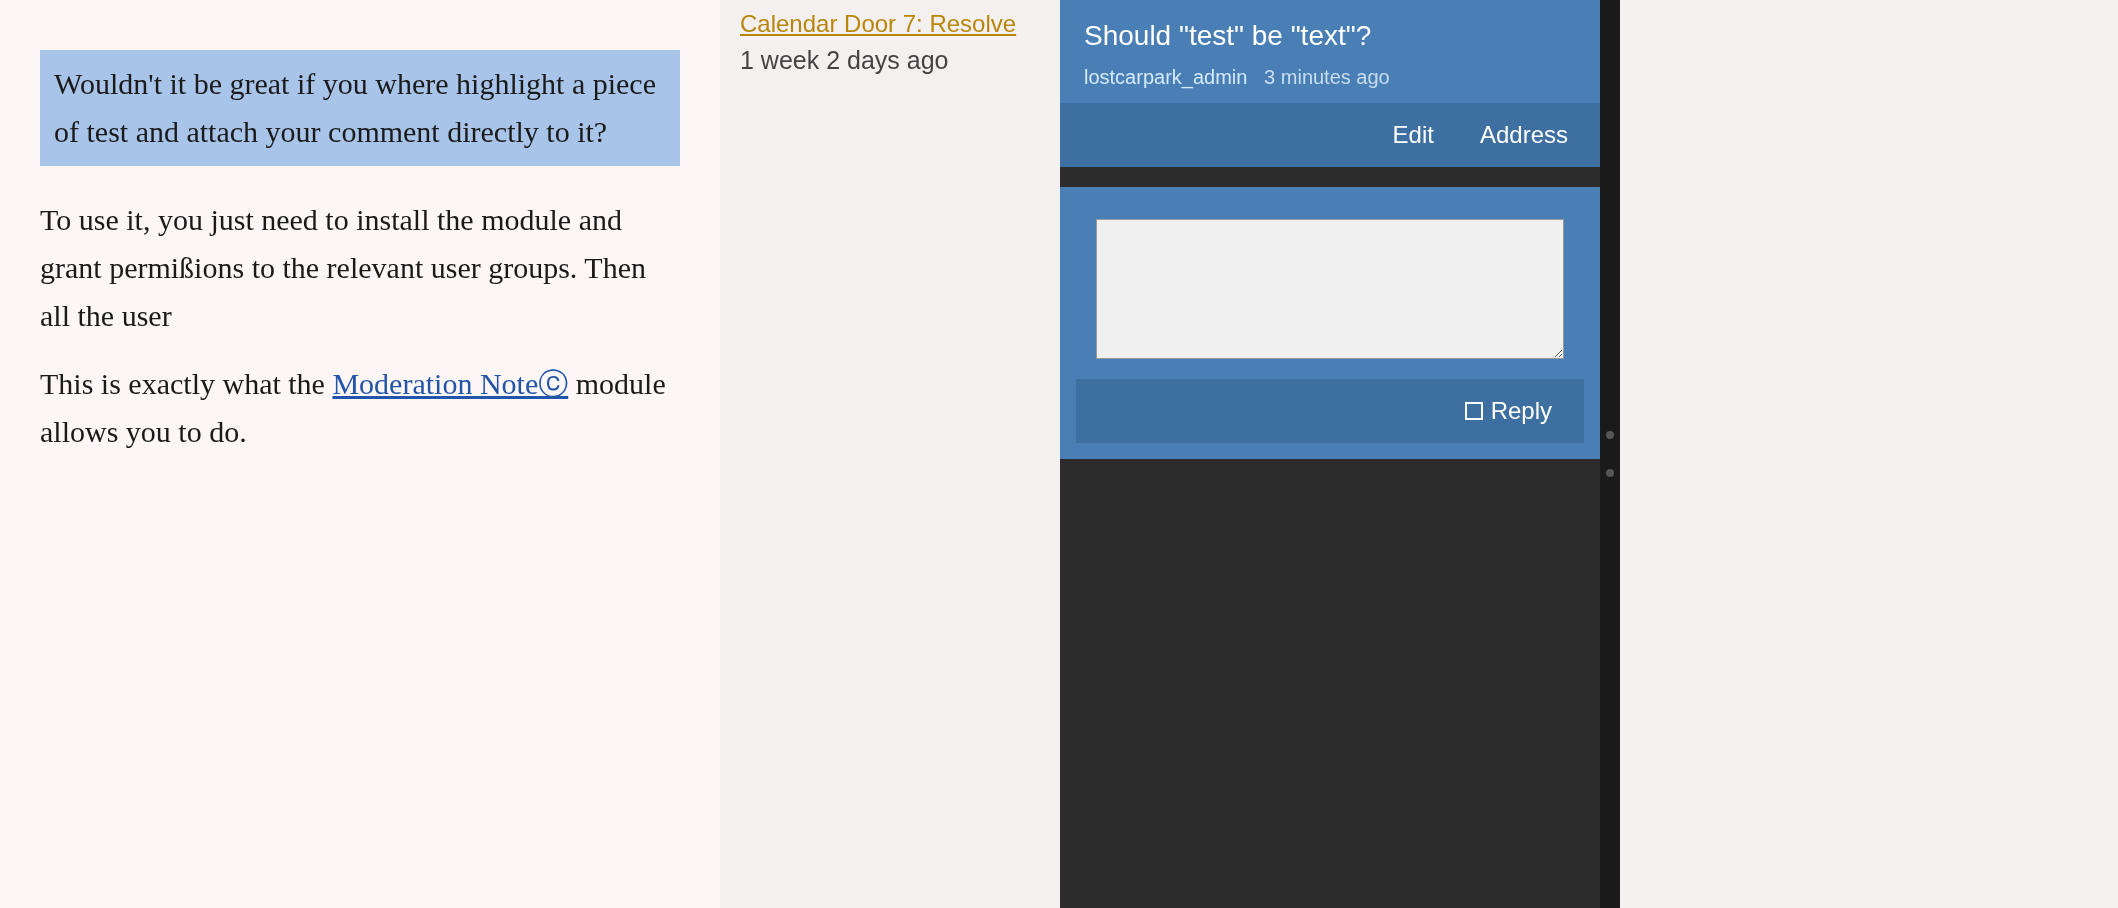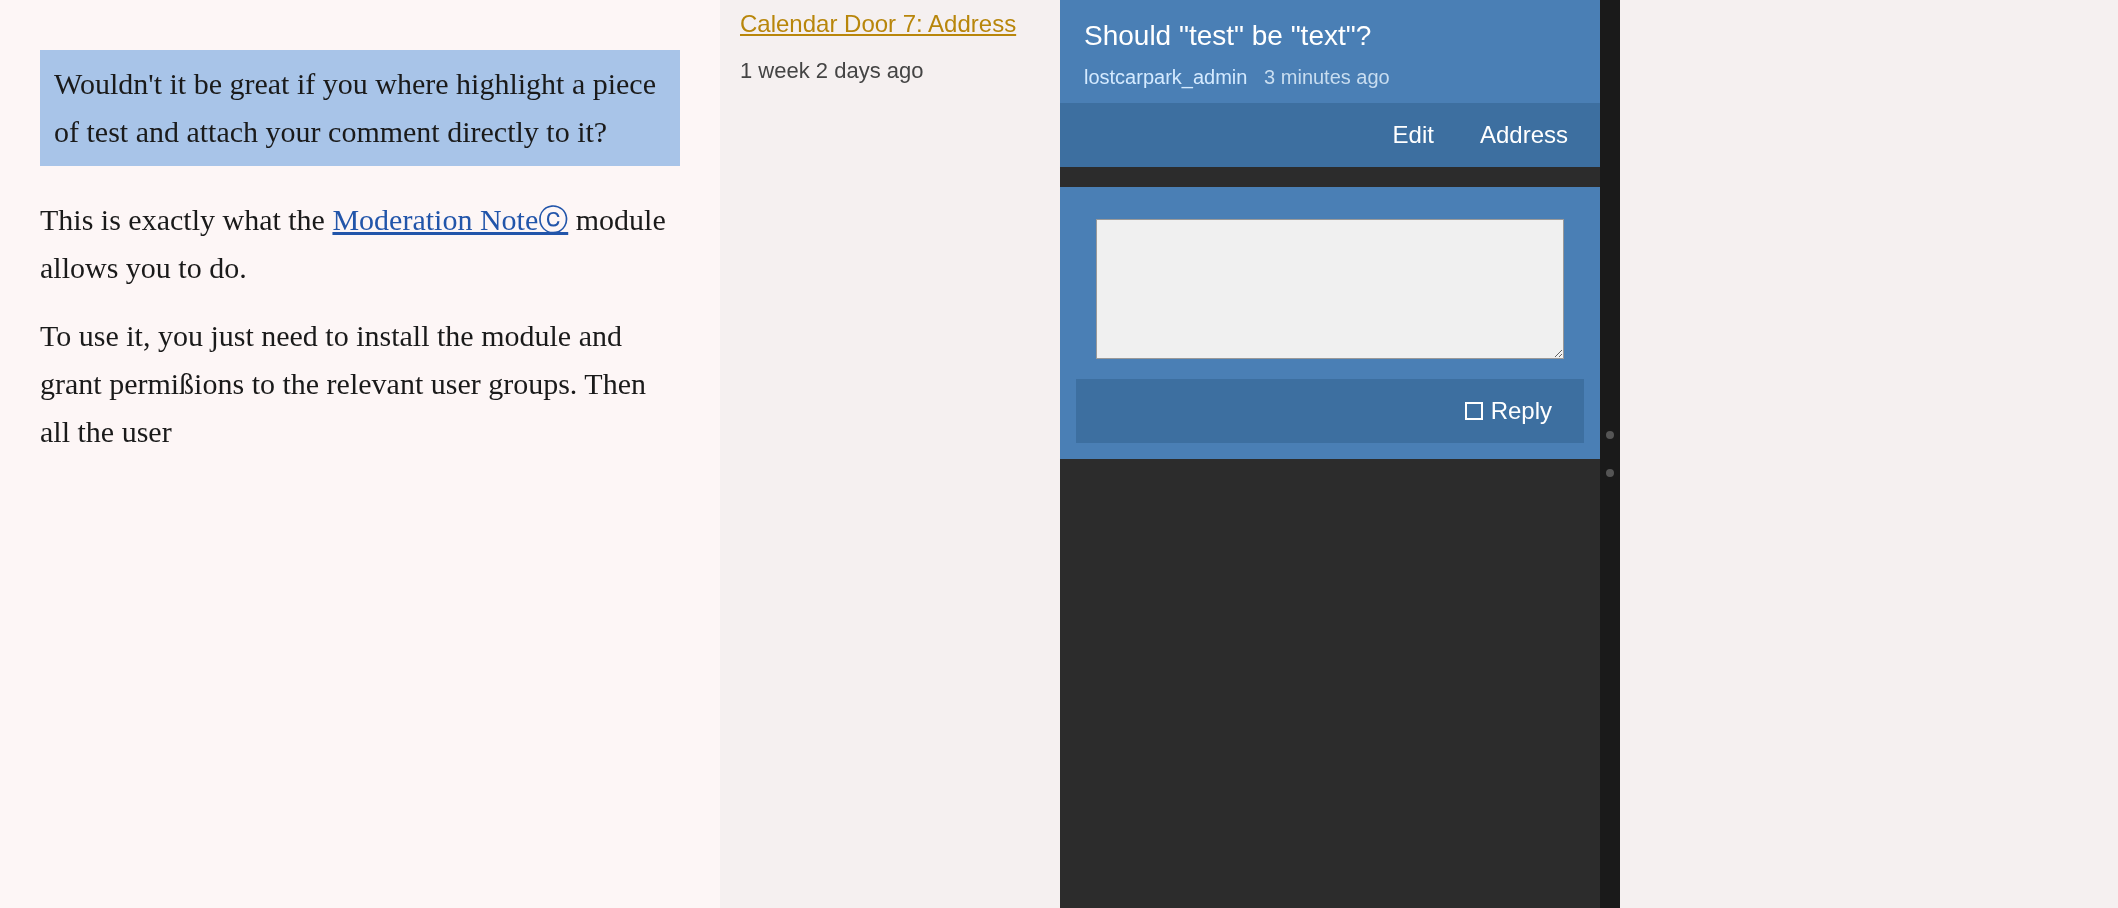--- a/index.html
+++ b/index.html
@@ -54,22 +54,22 @@
     }
 
     .sidebar-link {
       color: #b8860b;
       text-decoration: underline;
       cursor: pointer;
     }
 
     .sidebar-meta {
       color: #444;
-      font-size: 22px;
-      margin-top: 20px;
+      font-size: 25px;
+      margin-top: 8px;
     }
 
     
     .comment-panel {
       width: 540px;
       background: #2c2c2c;
       display: flex;
       flex-direction: column;
     }
 
@@ -198,30 +198,30 @@
 </head>
 <body>
 
 <div class="main-content">
 
   <div class="highlighted-block">
     <span>Wouldn't it be great if you where highlight a piece of test and attach your comment directly to it?</span>
   </div>
 
   <p class="content-text">
+    <span>To use it, you just need to install the module and grant permißions to the relevant user groups. Then all the user</span>
+  </p>
+
+  <p class="content-text">
     <span>This is exactly what the </span><a class="inline-link"><span>Moderation Noteⓒ</span></a><span> module allows you to do.</span>
   </p>
-
-  <p class="content-text">
-    <span>To use it, you just need to install the module and grant permißions to the relevant user groups. Then all the user</span>
-  </p>
 </div>
 
 <div class="middle-sidebar">
-  <a class="sidebar-link">Calendar Door 7: Address</a>
+  <a class="sidebar-link">Calendar Door 7: Resolve</a>
   <p class="sidebar-meta">1 week 2 days ago</p>
 </div>
 
 <div class="comment-panel">
 
   <div class="comment-card">
     <div class="comment-header">
       <div class="comment-title">Should "test" be "text"?</div>
       <div class="comment-meta">
         <span class="username">lostcarpark_admin</span>

